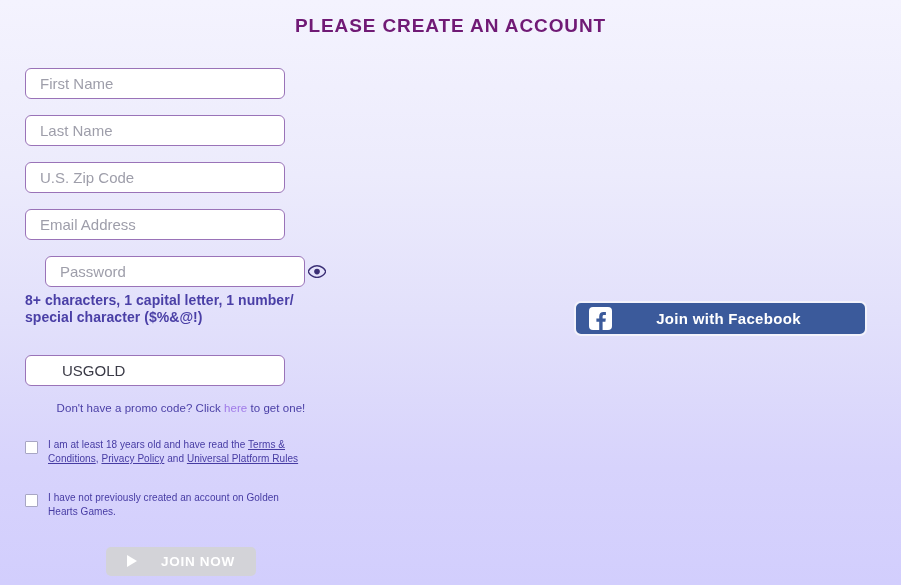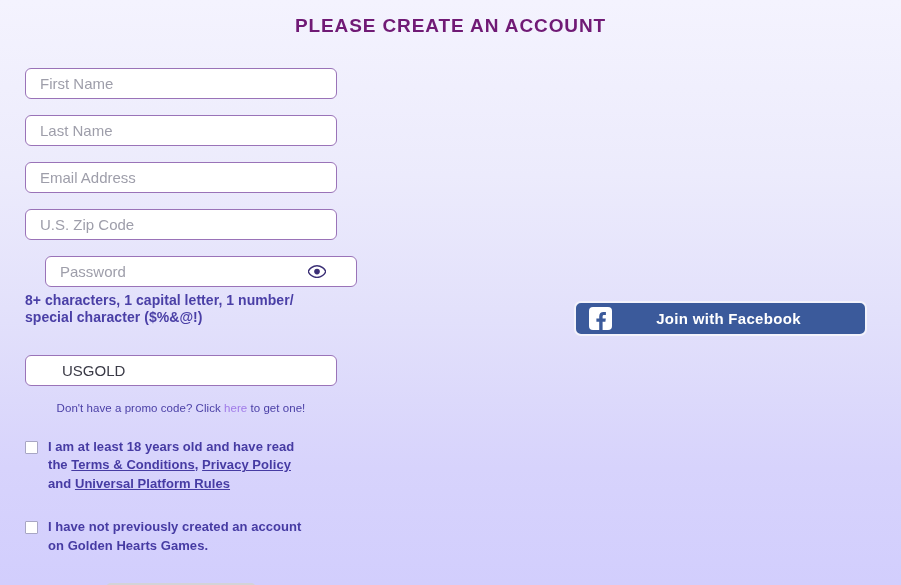--- a/index.html
+++ b/index.html
@@ -37,21 +37,21 @@
   }
 
   .field-wrap {
     position: relative;
     margin-bottom: 16px;
   }
   .field-wrap.tight { margin-bottom: 4px; padding-left: 20px; }
 
   .text-input {
     box-sizing: border-box;
-    width: 312px;
+    width: 260px;
     height: 31px;
     background: #ffffff;
     border: 1px solid #9a73b8;
     border-radius: 6px;
     padding: 0 14px;
     font-family: "Liberation Sans", sans-serif;
     font-size: 15px;
     color: #2f2f3a;
     outline: none;
   }
@@ -122,22 +122,22 @@
     height: 13px;
     background: #ffffff;
     border: 1px solid #a8a6c4;
     border-radius: 1px;
     margin-top: 3px;
     margin-right: 10px;
     cursor: pointer;
   }
 
   .check-text {
-    font-size: 13px;
-    font-weight: bold;
+    font-size: 10px;
+    font-weight: normal;
     color: #463ba3;
     line-height: 1.45;
     letter-spacing: 0.05px;
     max-width: 262px;
   }
   .check-text .lnk {
     color: #463ba3;
     text-decoration: underline;
     cursor: pointer;
   }
@@ -218,25 +218,25 @@
 
   <div class="field-wrap">
     <input class="text-input" type="text" placeholder="First Name" style="">
   </div>
 
   <div class="field-wrap">
     <input class="text-input" type="text" placeholder="Last Name" style="">
   </div>
 
   <div class="field-wrap">
+    <input class="text-input" type="text" placeholder="U.S. Zip Code" style="">
+  </div>
+
+  <div class="field-wrap">
     <input class="text-input" type="text" placeholder="Email Address" style="">
-  </div>
-
-  <div class="field-wrap">
-    <input class="text-input" type="text" placeholder="U.S. Zip Code" style="">
   </div>
 
   <div class="field-wrap tight">
     <input class="text-input" type="text" placeholder="Password" style="">
     <button class="eye-btn">
       <svg width="18" height="13" viewBox="0 0 18 13" aria-hidden="true">
         <path d="M9 0.8C4.6 0.8 1.3 4 0.4 6.3c-.1.2-.1.4 0 .6C1.3 9.2 4.6 12.4 9 12.4s7.7-3.2 8.6-5.5c.1-.2.1-.4 0-.6C16.7 4 13.4.8 9 .8z" fill="none" stroke="#3b2f75" stroke-width="1.5"></path>
         <circle cx="9" cy="6.6" r="2.8" fill="#3b2f75"></circle>
       </svg>
     </button>

